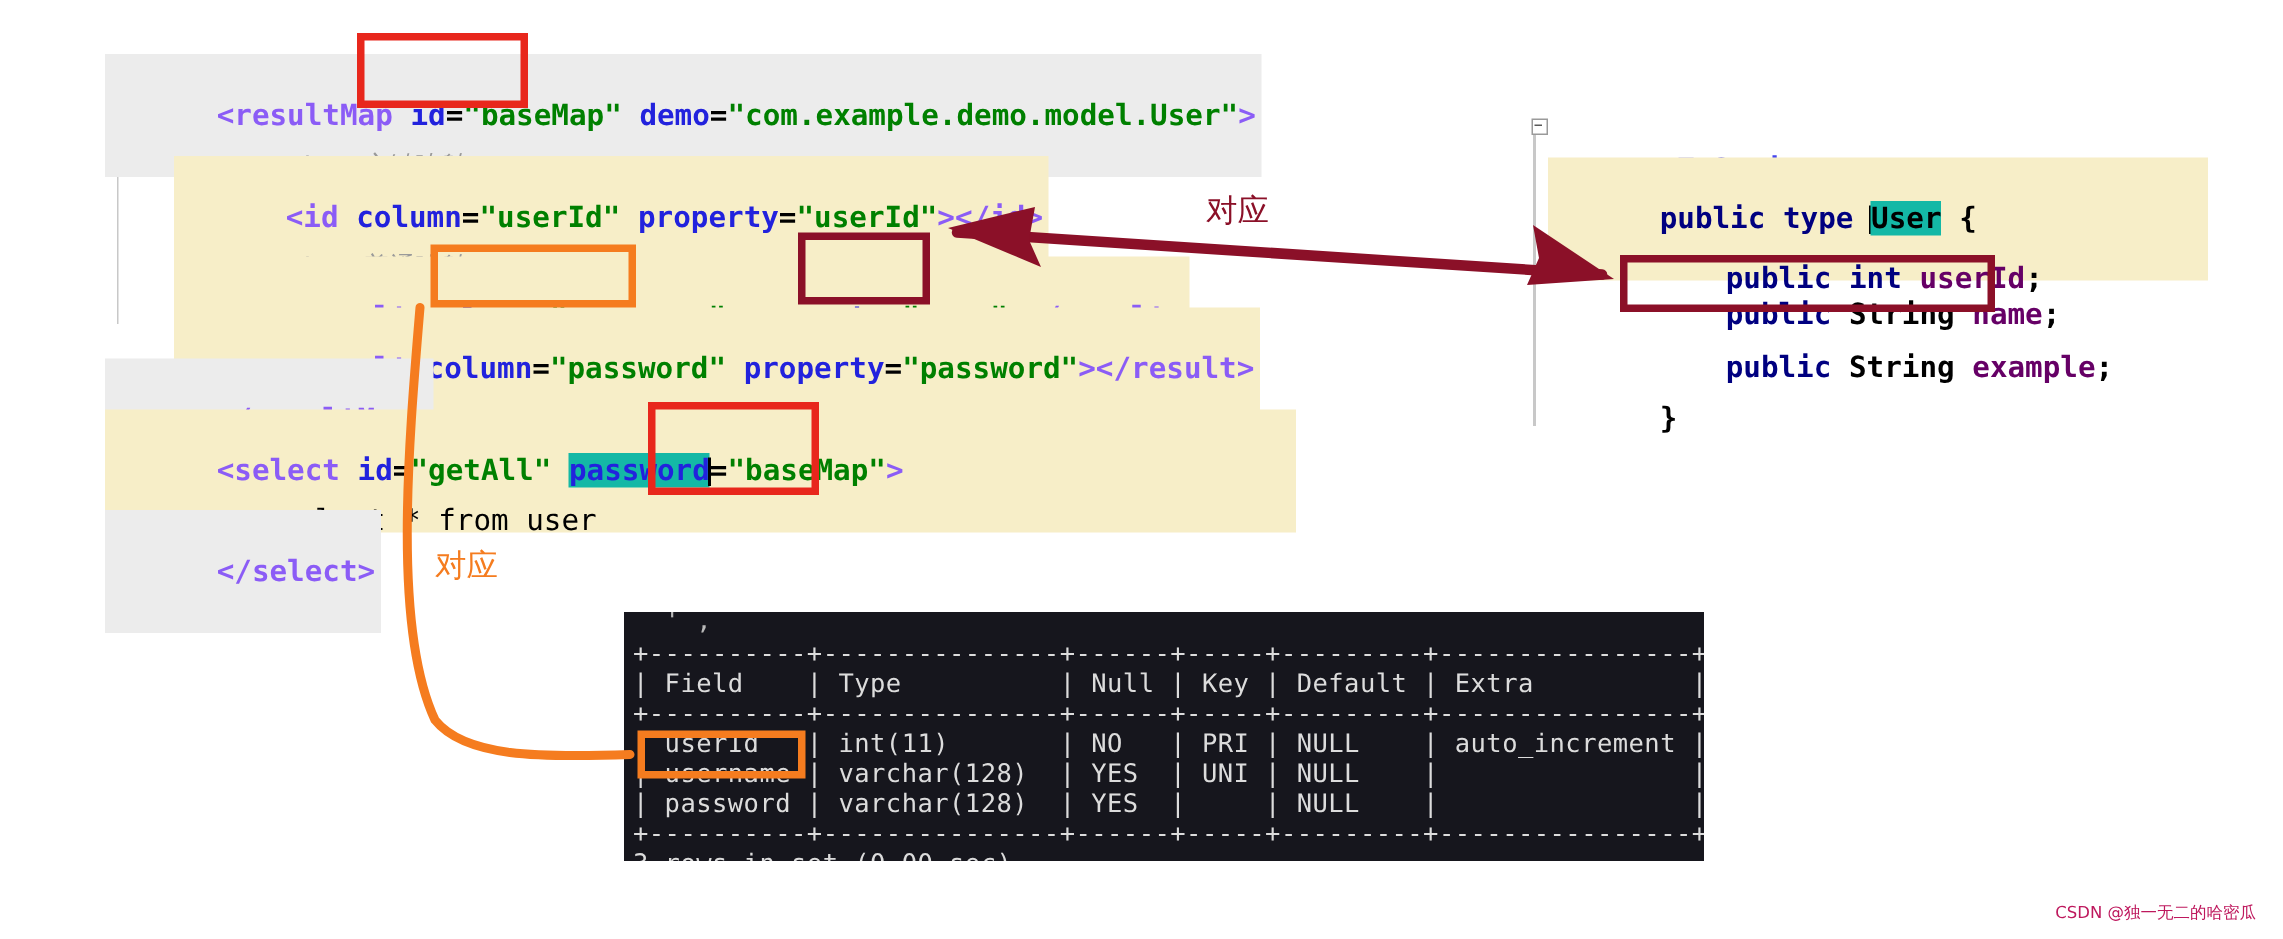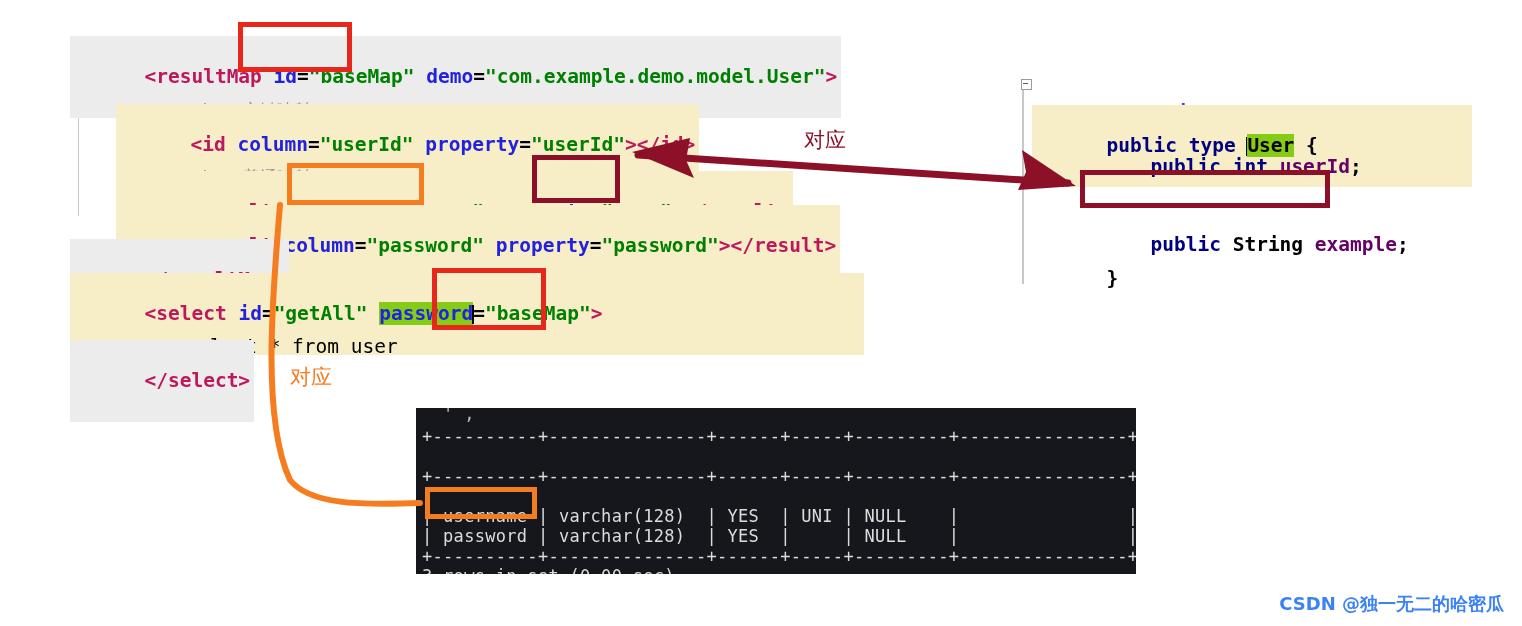--- a/index.html
+++ b/index.html
@@ -29,27 +29,27 @@
     white-space: pre;
     font-family: "DejaVu Sans Mono", monospace;
     font-size: 19.5px;
     font-weight: bold;
     line-height: 26px;
     letter-spacing: 0px;
   }
   .hl-yellow { background: #f7eec8; }
   .hl-gray   { background: #ececec; }
 
-  .tag      { color: #be185d; }
+  .tag      { color: #8b5cf6; }
   .attr     { color: #2222dd; }
   .str      { color: #008000; }
   .eq       { color: #000000; }
   .comment  { color: #9a9a9a; font-style: italic; font-weight: normal; font-size: 17px;}
   .plain    { color: #000000; font-weight: normal; }
-  .sel-lav  { background: #84cc16; }
+  .sel-lav  { background: #14b8a6; }
 
   .indent-guide {
     position: absolute;
     width: 1px;
     background: #c8c8c8;
   }
   .caret {
     display: inline-block;
     width: 0;
     border-left: 2px solid #000;
@@ -153,24 +153,23 @@
     width: 1522px;
     height: 626px;
     pointer-events: none;
   }
 
   #watermark {
     position: absolute;
     right: 18px;
     bottom: 10px;
     font-family: "DejaVu Sans", sans-serif;
-    font-size: 18px;
-    color: #3b82f6;
+    font-size: 11px;
+    color: #be185d;
     white-space: nowrap;
-    font-weight: bold;
   }
 </style>
 </head>
 <body>
 
 <div id="stage">
 
   <div id="xml-panel">
 
     <div class="indent-guide" style="left:22px; top:34px; height:152px;"></div>
@@ -222,38 +221,43 @@
     <div class="fold-box"></div>
 
     <div class="jline" style="left:14px; top:2px;">
       <span class="anno">@ToString</span>
     </div>
 
     <div class="jline hl-yellow" style="left:10px; top:33px; padding:2px 4px; width:432px;">
       <span class="kw">public</span><span class="punct"> </span><span class="kw">type</span><span class="punct"> </span><span class="caret"></span><span class="type sel-lav">User</span><span class="punct"> </span><span class="punct">{</span>
     </div>
 
-    <div class="jline" style="left:58px; top:56px;">
+    <div class="jline" style="left:58px; top:75px;">
       <span class="kw">public</span><span class="punct"> </span><span class="kw">int</span><span class="punct"> </span><span class="field">userId</span><span class="punct">;</span>
     </div>
 
+    <div class="jline" style="left:58px; top:99px;">
+      <span class="kw">public</span><span class="punct"> </span><span class="type">String</span><span class="punct"> </span><span class="field">name</span><span class="punct">;</span>
+    </div>
 
     <div class="jline" style="left:58px; top:134px;">
       <span class="kw">public</span><span class="punct"> </span><span class="type">String</span><span class="punct"> </span><span class="field">example</span><span class="punct">;</span>
     </div>
 
     <div class="jline" style="left:14px; top:168px;">
       <span class="punct">}</span>
     </div>
   </div>
 
   <div id="terminal">
     <div class="tline dim" style="top:-4px;">  ' ,</div>
     <div class="tline" style="top:18px;">+----------+---------------+------+-----+---------+----------------+</div>
+    <div class="tline" style="top:38px;">| Field    | Type          | Null | Key | Default | Extra          |</div>
     <div class="tline" style="top:58px;">+----------+---------------+------+-----+---------+----------------+</div>
+    <div class="tline" style="top:78px;">| userId   | int(11)       | NO   | PRI | NULL    | auto_increment |</div>
     <div class="tline" style="top:98px;">| username | varchar(128)  | YES  | UNI | NULL    |                |</div>
     <div class="tline" style="top:118px;">| password | varchar(128)  | YES  |     | NULL    |                |</div>
     <div class="tline" style="top:138px;">+----------+---------------+------+-----+---------+----------------+</div>
     <div class="tline" style="top:158px;">3 rows in set (0.00 sec)</div>
   </div>
 
   <div class="box box-red" style="left:238px; top:22px; width:114px; height:50px;"></div>
 
   <div class="box box-red" style="left:432px; top:268px; width:114px; height:62px;"></div>
 

